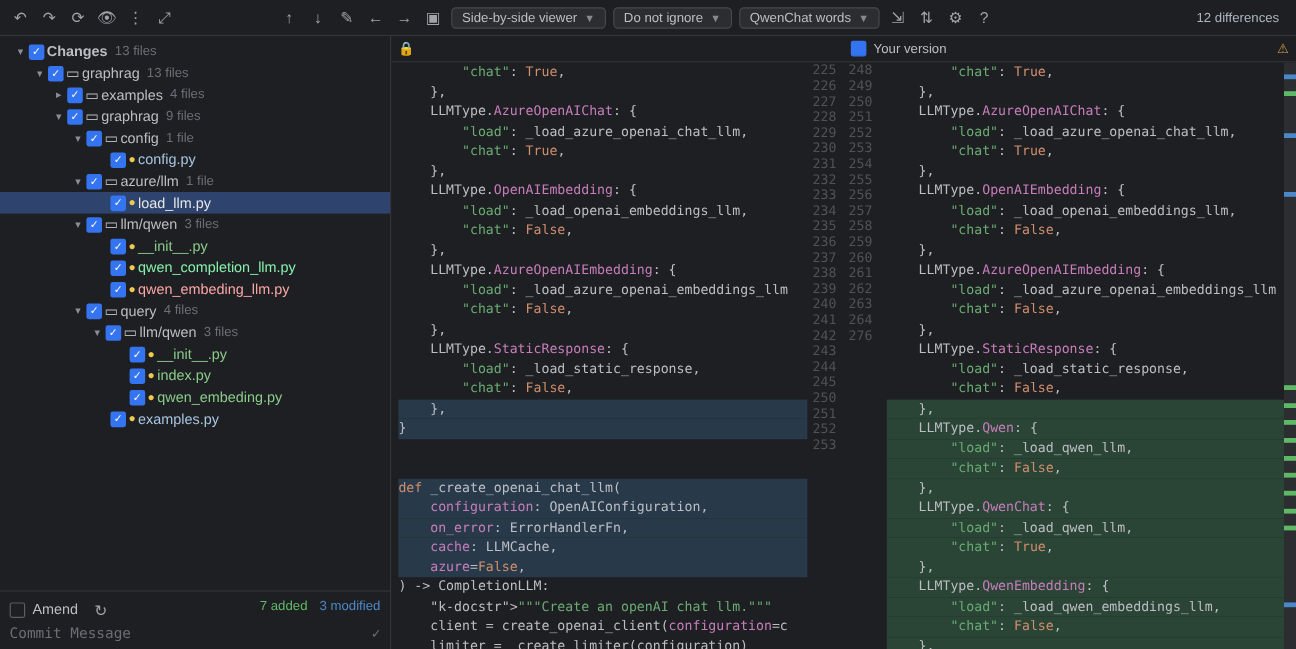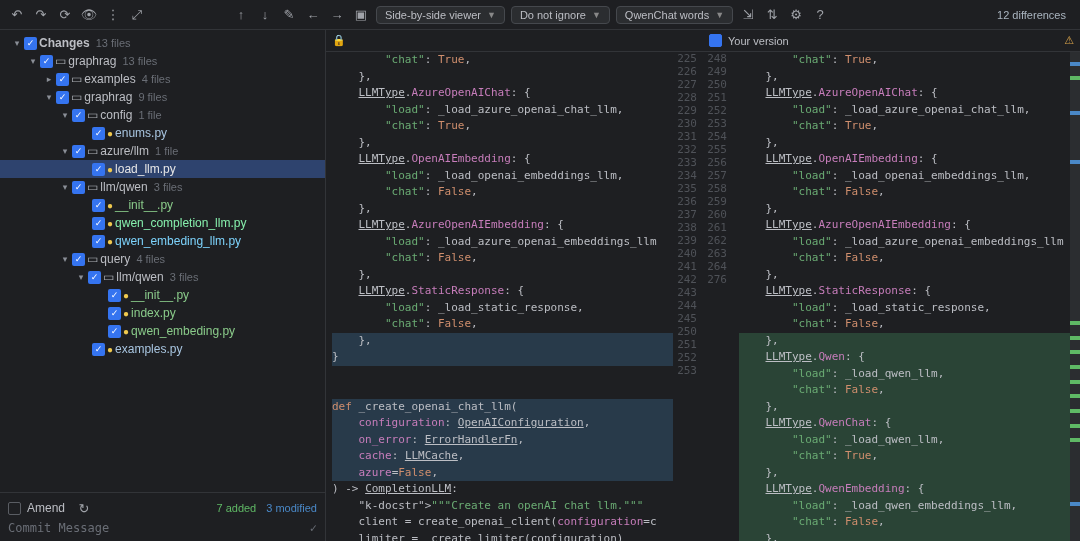--- a/index.html
+++ b/index.html
@@ -119,21 +119,21 @@
 .pane-right { flex: 1; }
 .code-col { flex: 1; overflow: hidden; padding-left: 6px; white-space: pre; }
 .line-col { width: 30px; text-align: right; color: #4f5258; padding-right: 6px; white-space: pre; }
 .code-col .line { height: 16.5px; }
 .line.hl-blue { background: #283a4a; }
 .line.hl-green { background: #2a4436; }
 .k-str { color: #6aab73; }
 .k-ident { color: #c77dbb; }
 .k-kw { color: #cf8e6d; }
 .k-bool { color: #cf8e6d; }
-.k-type { color: #bcbec4; text-decoration: underline; }
+.k-type { color: #bcbec4; }
 .k-param { color: #c77dbb; text-align: right; }
 .right-stripe {
   position: absolute; right: 0; top: 0; width: 10px; height: 100%;
   background: #2b2d30;
 }
 .stripe-mark {
   position: absolute; right: 0; width: 10px; height: 4px;
 }
 .sm-green { background: #5fb865; }
 .sm-blue { background: #4a88c7; }
@@ -213,21 +213,21 @@
       <div class="tree-row" style="padding-left:60px">
         <span class="tree-arrow">▾</span>
         <span class="checkbox">✓</span>
         <span class="folder-icon">▭</span>
         <span class="tree-label">config</span>
         <span class="tree-count">1 file</span>
       </div>
       <div class="tree-row" style="padding-left:92px">
         <span class="checkbox">✓</span>
         <span class="py-icon">●</span>
-        <span class="tree-label" style="color:#a8c5e0">enums.py</span>
+        <span class="tree-label" style="color:#a8c5e0">config.py</span>
       </div>
       <div class="tree-row" style="padding-left:60px">
         <span class="tree-arrow">▾</span>
         <span class="checkbox">✓</span>
         <span class="folder-icon">▭</span>
         <span class="tree-label">azure/llm</span>
         <span class="tree-count">1 file</span>
       </div>
       <div class="tree-row selected" style="padding-left:92px">
         <span class="checkbox">✓</span>
@@ -247,21 +247,21 @@
         <span class="tree-label" style="color:#8acb8a">__init__.py</span>
       </div>
       <div class="tree-row" style="padding-left:92px">
         <span class="checkbox">✓</span>
         <span class="py-icon">●</span>
         <span class="tree-label" style="color:#86efac">qwen_completion_llm.py</span>
       </div>
       <div class="tree-row" style="padding-left:92px">
         <span class="checkbox">✓</span>
         <span class="py-icon">●</span>
-        <span class="tree-label" style="color:#7dd3fc">qwen_embeding_llm.py</span>
+        <span class="tree-label" style="color:#fca5a5">qwen_embeding_llm.py</span>
       </div>
       <div class="tree-row" style="padding-left:60px">
         <span class="tree-arrow">▾</span>
         <span class="checkbox">✓</span>
         <span class="folder-icon">▭</span>
         <span class="tree-label">query</span>
         <span class="tree-count">4 files</span>
       </div>
       <div class="tree-row" style="padding-left:76px">
         <span class="tree-arrow">▾</span>
@@ -285,21 +285,21 @@
         <span class="py-icon">●</span>
         <span class="tree-label" style="color:#8acb8a">qwen_embeding.py</span>
       </div>
       <div class="tree-row" style="padding-left:92px">
         <span class="checkbox">✓</span>
         <span class="py-icon">●</span>
         <span class="tree-label" style="color:#a8c5e0">examples.py</span>
       </div>
     </div>
     <div class="sidebar-footer">
-      <div style="display:flex;justify-content:space-between;align-items:center">
+      <div style="display:flex;justify-content:space-between;">
         <div class="amend-row">
           <span class="amend-checkbox"></span>
           <span>Amend</span>
           <span class="icon-btn" style="margin-left:4px">↻</span>
         </div>
         <div class="stats-row">
           <span class="added">7 added</span>
           <span class="modified">3 modified</span>
         </div>
       </div>

